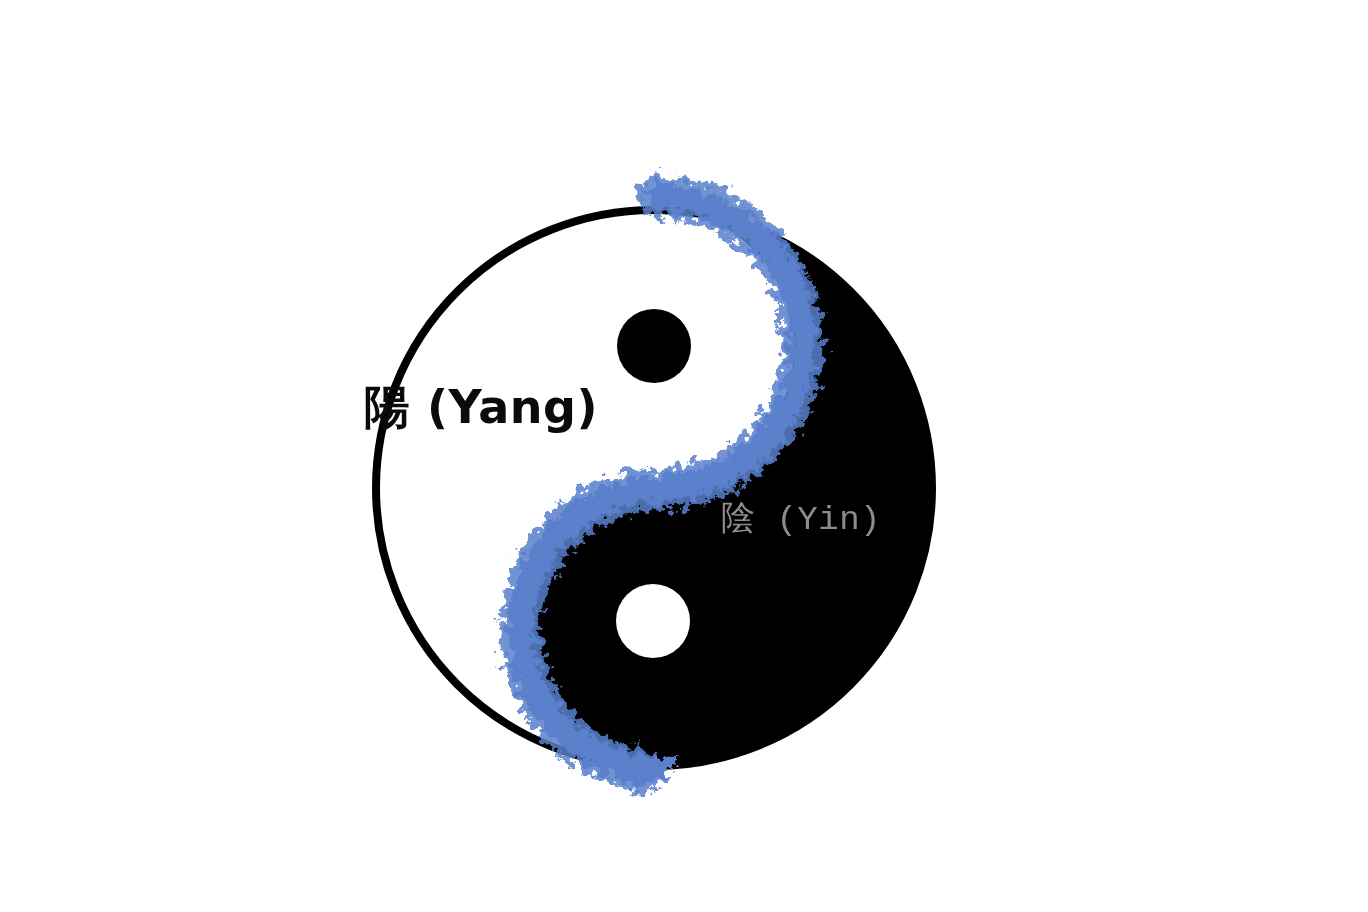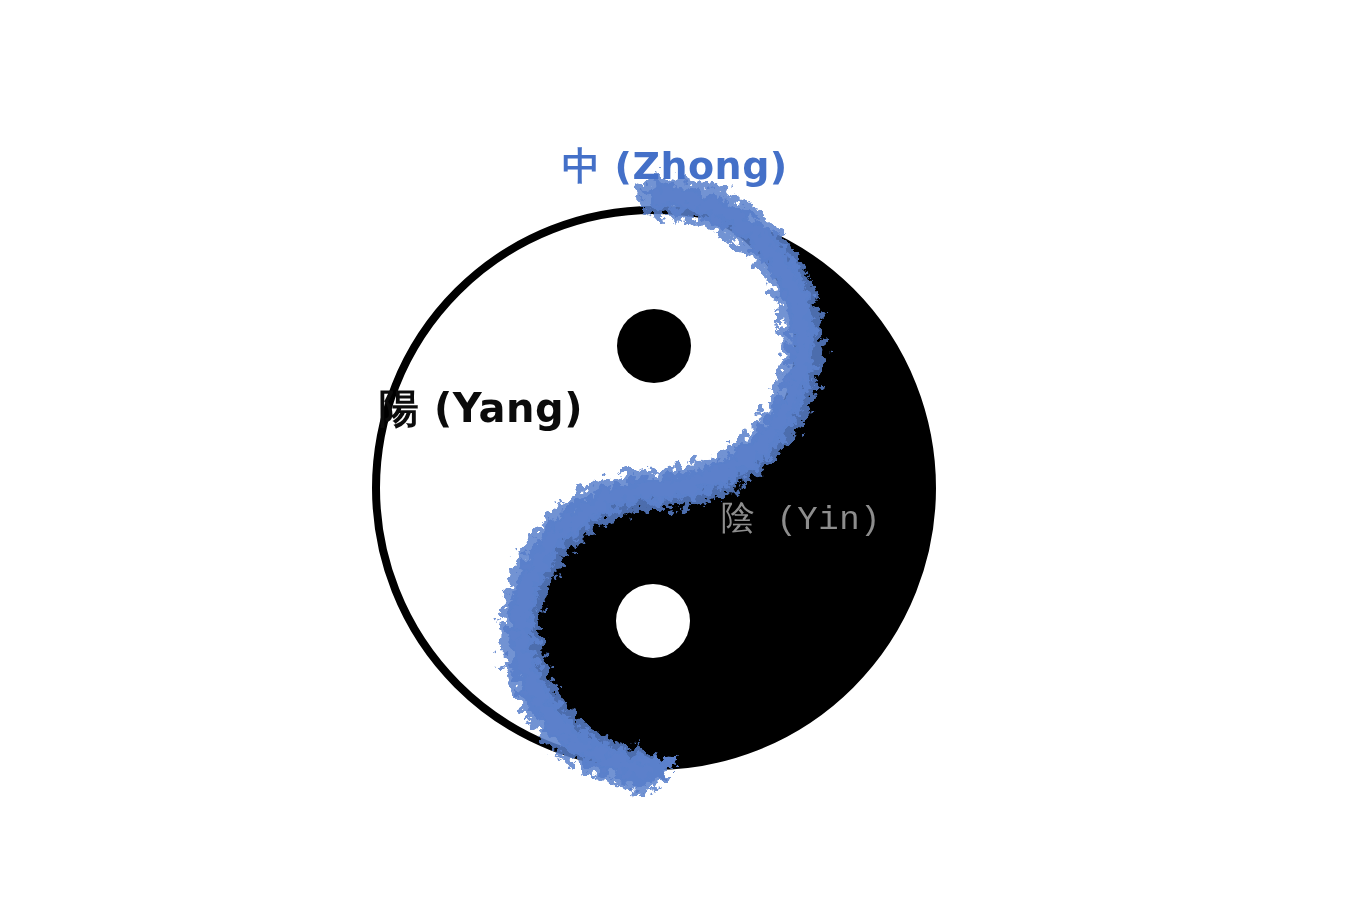--- a/index.html
+++ b/index.html
@@ -32,21 +32,21 @@
   .label-zhong {
     left: 675px;
     top: 166px;
     font-size: 38px;
     font-weight: 600;
     color: #4470c8;
   }
   .label-yang {
     left: 481px;
     top: 408px;
-    font-size: 40px;
+    font-size: 46px;
     font-weight: 600;
     color: #0b0b0b;
   }
   .label-yin {
     left: 801px;
     top: 518px;
     font-size: 34px;
     font-weight: 500;
     color: #8d8d8d;
     font-family: Liberation Mono, monospace;
@@ -85,19 +85,18 @@
       <path d="M 658 196
                A 146 146 0 0 1 654 489
                A 141 141 0 0 0 647 770
                l -8 6" fill="none" stroke="#5b80cb" stroke-width="42" stroke-linecap="round" stroke-dasharray="3 15" opacity="0.85"></path>
       <path d="M 658 196
                A 146 146 0 0 1 654 489
                A 141 141 0 0 0 647 770" fill="none" stroke="#5b80cb" stroke-width="14" stroke-linecap="round"></path>
     </g>
   </svg>
 
-  <div class="label label-zhong">中 (Zhong)</div>
 
   <div class="label label-yang">陽 (Yang)</div>
 
   <div class="label label-yin">陰 (Yin)</div>
 
 </div>
 
 </body></html>

